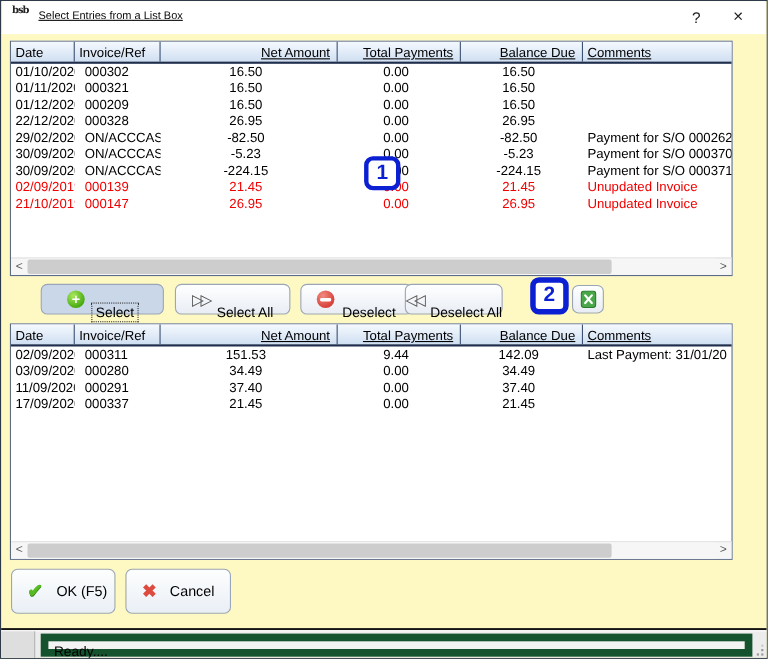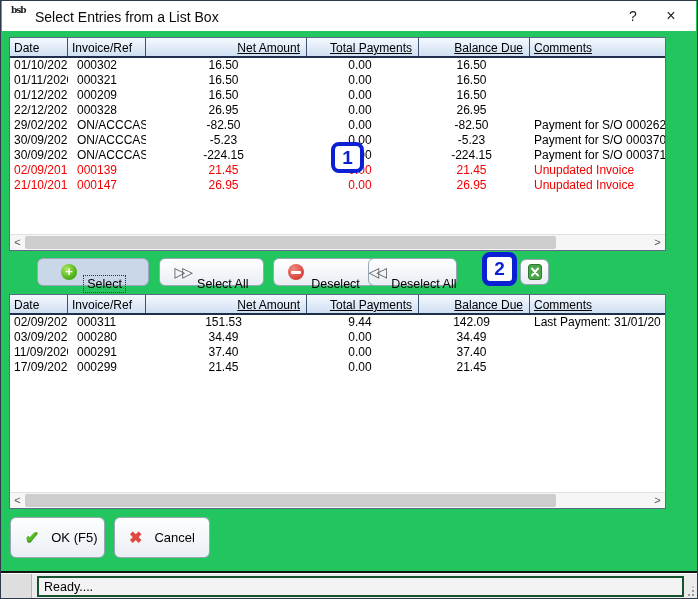--- a/index.html
+++ b/index.html
@@ -1,27 +1,27 @@
 <!DOCTYPE html>
 <html><head>
 <meta charset="utf-8">
 <style>
   html,body{margin:0;padding:0;}
   body{font-family:"Liberation Sans", sans-serif; background:#888;}
   .dialog{
-    position:relative; width:698px; height:599px; background:#22c55e;
+    position:relative; width:698px; height:599px; background:#fef9c3;
     border:1px solid #2e3a4a; box-sizing:border-box; overflow:hidden;
     font-size:12px; color:#000;
   }
   
   .titlebar{position:absolute; left:1px; top:0; right:1px; height:30px; background:#ffffff;}
   .app-icon{position:absolute; left:9px; top:5px; width:19px; height:20px;
     font-family:"DejaVu Serif", serif; font-weight:bold; font-size:9px; line-height:9px;
     color:#222; letter-spacing:-1px;}
-  .title-text{position:absolute; left:33px; top:8px; font-size:14px; color:#0a0a0a;}
+  .title-text{position:absolute; left:33px; top:8px; font-size:10px; color:#0a0a0a;text-decoration:underline;}
   .tb-btn{position:absolute; top:4px; width:26px; height:22px; text-align:center;
     line-height:22px; font-size:15px; color:#222; cursor:default;}
   .tb-help{right:50px; font-size:14px;}
   .tb-close{right:12px; font-size:16px;}
   
   .table{position:absolute; left:8px; width:657px; background:#fff;
     border:1px solid #5c6c86; box-sizing:border-box;}
   .table.top{top:36px; height:214px;}
   .table.bottom{top:293px; height:215px;}
   .thead{position:absolute; left:0; right:0; top:0; height:20px; display:grid;
@@ -91,21 +91,21 @@
   .icon-check{color:#57bb22; font-size:17px; font-weight:bold;
     text-shadow:0 1px 0 #2e7a0e;}
   .icon-cross{color:#dd4a3e; font-size:16px; font-weight:bold;}
   
   .statusline{position:absolute; left:0; right:0; top:570px; height:2px; background:#141414;}
   .statusbar{position:absolute; left:0; right:0; top:572px; height:25px; background:#ececec;
     border-top:1px solid #fff;}
   .status-left{position:absolute; left:0; top:0; bottom:0; width:30px; background:#dedede;
     border-right:1px solid #b5b5b5;}
   .status-field{position:absolute; left:36px; right:13px; top:2px; bottom:2px;
-    background:#f3f3f3; border:2px solid #14532d; box-sizing:border-box;
+    background:#f3f3f3; border:7px solid #14532d; box-sizing:border-box;
     line-height:19px; padding-left:5px; font-size:12.5px; color:#000;}
   .grip{position:absolute; right:3px; bottom:3px; width:10px; height:10px;}
   .grip::before{content:""; position:absolute; left:0; top:0; width:2px; height:2px;
     background:transparent;
     box-shadow:8px 8px 0 #9b9b9b, 8px 4px 0 #9b9b9b, 4px 8px 0 #9b9b9b, 8px 0 0 #c9c9c9;}
   .excel-glyph{width:16px; height:16px; flex:0 0 auto;}
 </style>
 </head>
 <body>
 
@@ -266,21 +266,21 @@
         <div class="trow">
           <div class="cell c0">11/09/2020</div>
           <div class="cell c1">000291</div>
           <div class="cell c2">37.40</div>
           <div class="cell c3">0.00</div>
           <div class="cell c4">37.40</div>
           <div class="cell c5"></div>
         </div>
         <div class="trow">
           <div class="cell c0">17/09/2020</div>
-          <div class="cell c1">000299</div>
+          <div class="cell c1">000337</div>
           <div class="cell c2">21.45</div>
           <div class="cell c3">0.00</div>
           <div class="cell c4">21.45</div>
           <div class="cell c5"></div>
         </div>
       </div>
     <div class="hscroll">
       <span class="scroll-arrow">&lt;</span>
       <div class="scroll-track">
         <div class="scroll-thumb"></div>

